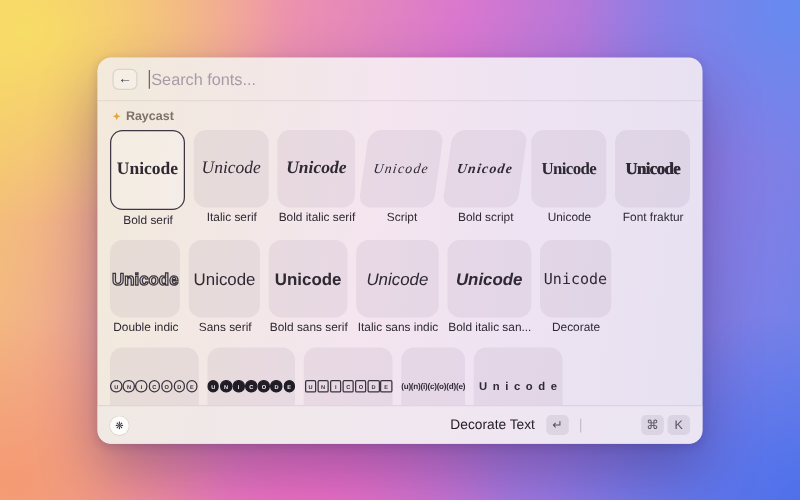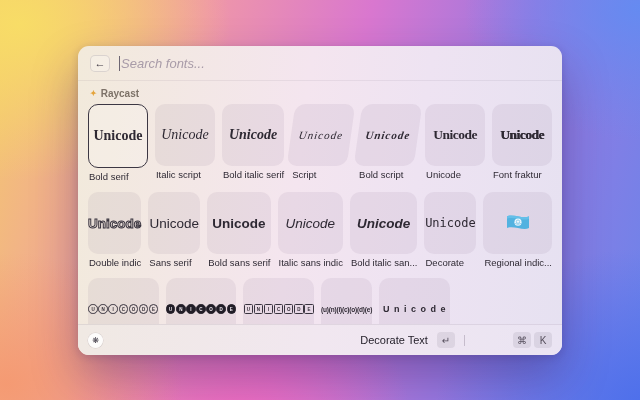--- a/index.html
+++ b/index.html
@@ -22,28 +22,28 @@
     overflow:hidden;
   }
   
   .header{height:34px;display:flex;align-items:center;padding:0 12px;
     border-bottom:1px solid rgba(80,60,90,.08);}
   .back{width:20px;height:17px;border:1px solid rgba(60,45,70,.14);border-radius:5px;
     background:rgba(255,255,255,.25);display:flex;align-items:center;justify-content:center;
     font-size:11px;color:#3a3440;margin-right:9px;padding:0;cursor:pointer;
     font-family:"Liberation Sans",sans-serif;}
   .caret{width:1px;height:15px;background:#6d6672;margin-right:1px;}
-  .search{font-size:13px;color:#a89ba8;flex:1;font-style:italic;}
+  .search{font-size:13px;color:#a89ba8;flex:1;}
   
   .content{position:absolute;top:35px;left:0;right:0;bottom:30px;overflow:hidden;padding:0 10px;}
   .section-h{display:flex;align-items:center;gap:4px;margin:7px 2px 5px;
     font-size:10px;font-weight:700;color:#7d7268;}
   .spark{color:#e5a43c;font-size:8px;}
   .grid-row{display:grid;grid-template-columns:repeat(7,1fr);column-gap:7px;margin-bottom:8px;}
-  .cell{display:flex;flex-direction:column;}
+  .cell{display:flex;flex-direction:column;text-align:center;}
   .tile{height:62px;border-radius:10px;background:rgba(58,30,80,.062);
     display:flex;align-items:center;justify-content:center;color:#2e2933;cursor:pointer;}
   .tile.selected{border:1.5px solid #3c3743;background:rgba(255,255,255,.18);}
   .tlabel{font-size:9.5px;color:#2e2933;margin:3px 0 0 1px;height:13px;white-space:nowrap;}
   
   .s-bold-serif{font-family:"Liberation Serif",serif;font-weight:700;font-size:14px;}
   .s-italic-serif{font-family:"Liberation Serif",serif;font-style:italic;font-size:14px;}
   .s-bold-italic-serif{font-family:"Liberation Serif",serif;font-style:italic;font-weight:700;font-size:14px;}
   .s-script{font-family:"Liberation Serif",serif;font-style:italic;font-size:11px;letter-spacing:1px;transform:skewX(-8deg);}
   .s-bold-script{font-family:"Liberation Serif",serif;font-style:italic;font-weight:700;font-size:11px;letter-spacing:1px;transform:skewX(-8deg);}
@@ -102,21 +102,21 @@
       <span>Raycast</span>
     </div>
     <div id="grid">
         <div class="grid-row">
           <div class="cell">
             <div class="tile s-bold-serif selected">Unicode</div>
             <div class="tlabel">Bold serif</div>
           </div>
           <div class="cell">
             <div class="tile s-italic-serif">Unicode</div>
-            <div class="tlabel">Italic script</div>
+            <div class="tlabel">Italic serif</div>
           </div>
           <div class="cell">
             <div class="tile s-bold-italic-serif">Unicode</div>
             <div class="tlabel">Bold italic serif</div>
           </div>
           <div class="cell">
             <div class="tile s-script">Unicode</div>
             <div class="tlabel">Script</div>
           </div>
           <div class="cell">
@@ -149,32 +149,20 @@
             <div class="tile s-italic-sans">Unicode</div>
             <div class="tlabel">Italic sans indic</div>
           </div>
           <div class="cell">
             <div class="tile s-bold-italic-sans">Unicode</div>
             <div class="tlabel">Bold italic san...</div>
           </div>
           <div class="cell">
             <div class="tile s-monospace">Unicode</div>
             <div class="tlabel">Decorate</div>
-          </div>
-          <div class="cell">
-            <div class="tile s-flag">
-              <svg class="flag-svg" viewBox="0 0 32 26">
-                <path d="M3 5 C10 1.5,22 8.5,29 5 L29 19 C22 22.5,10 15.5,3 19 Z" fill="#52b2e0"></path>
-                <path d="M3 5 C10 1.5,22 8.5,29 5 L29 8 C22 11.5,10 4.5,3 8 Z" fill="#6cc4ec" opacity=".7"></path>
-                <circle cx="16" cy="12" r="4.2" fill="#eef7fc"></circle>
-                <circle cx="16" cy="11.4" r="2" fill="none" stroke="#52b2e0" stroke-width=".7"></circle>
-                <path d="M12.6 13.6 Q16 15.6 19.4 13.6" fill="none" stroke="#52b2e0" stroke-width=".7"></path>
-              </svg>
-            </div>
-            <div class="tlabel">Regional indic...</div>
           </div>
         </div>
         <div class="grid-row">
           <div class="cell">
             <div class="tile s-sans d-circled">
               <span>U</span>
               <span>N</span>
               <span>I</span>
               <span>C</span>
               <span>O</span>

